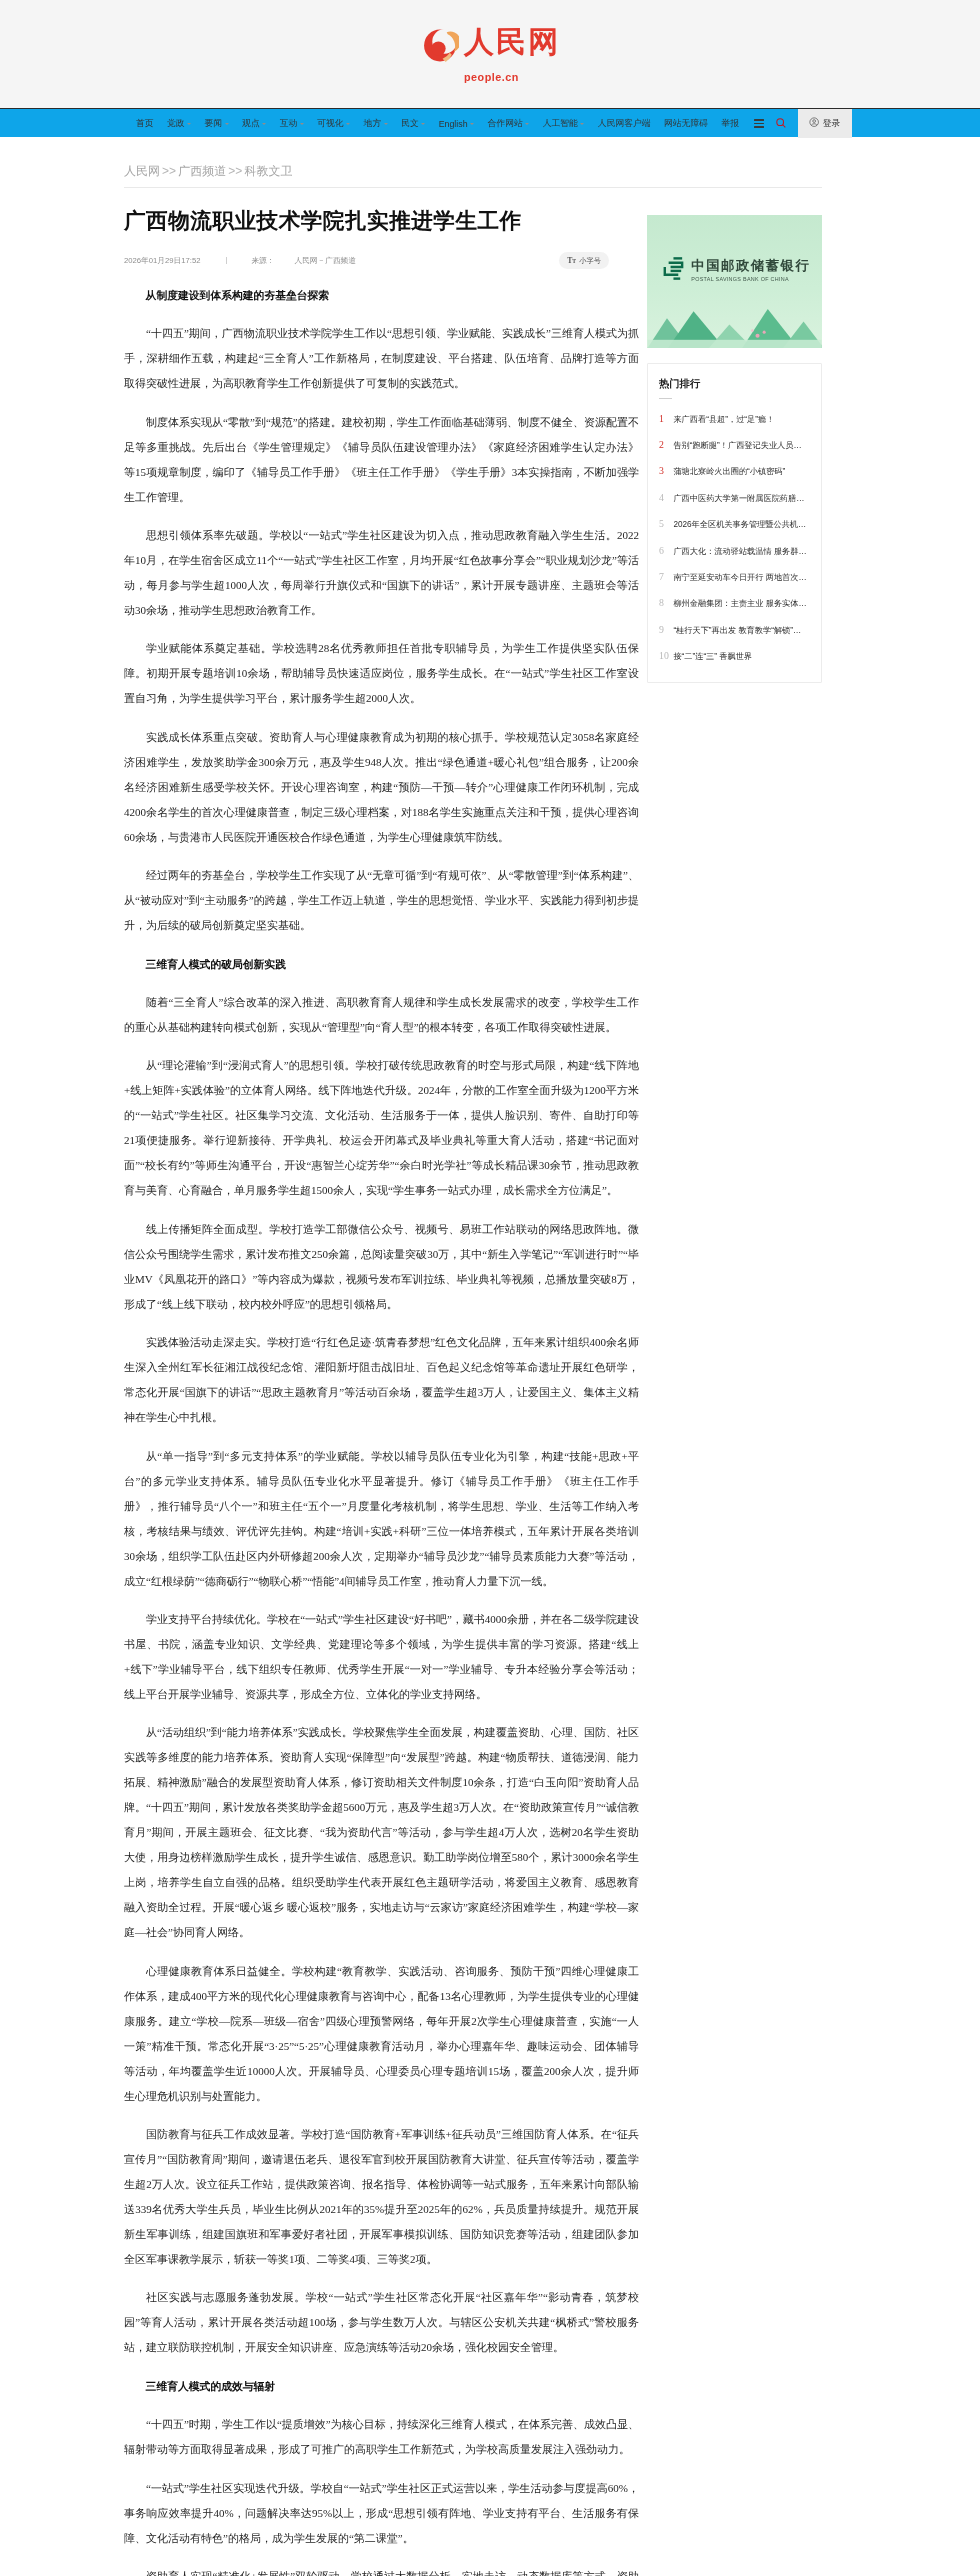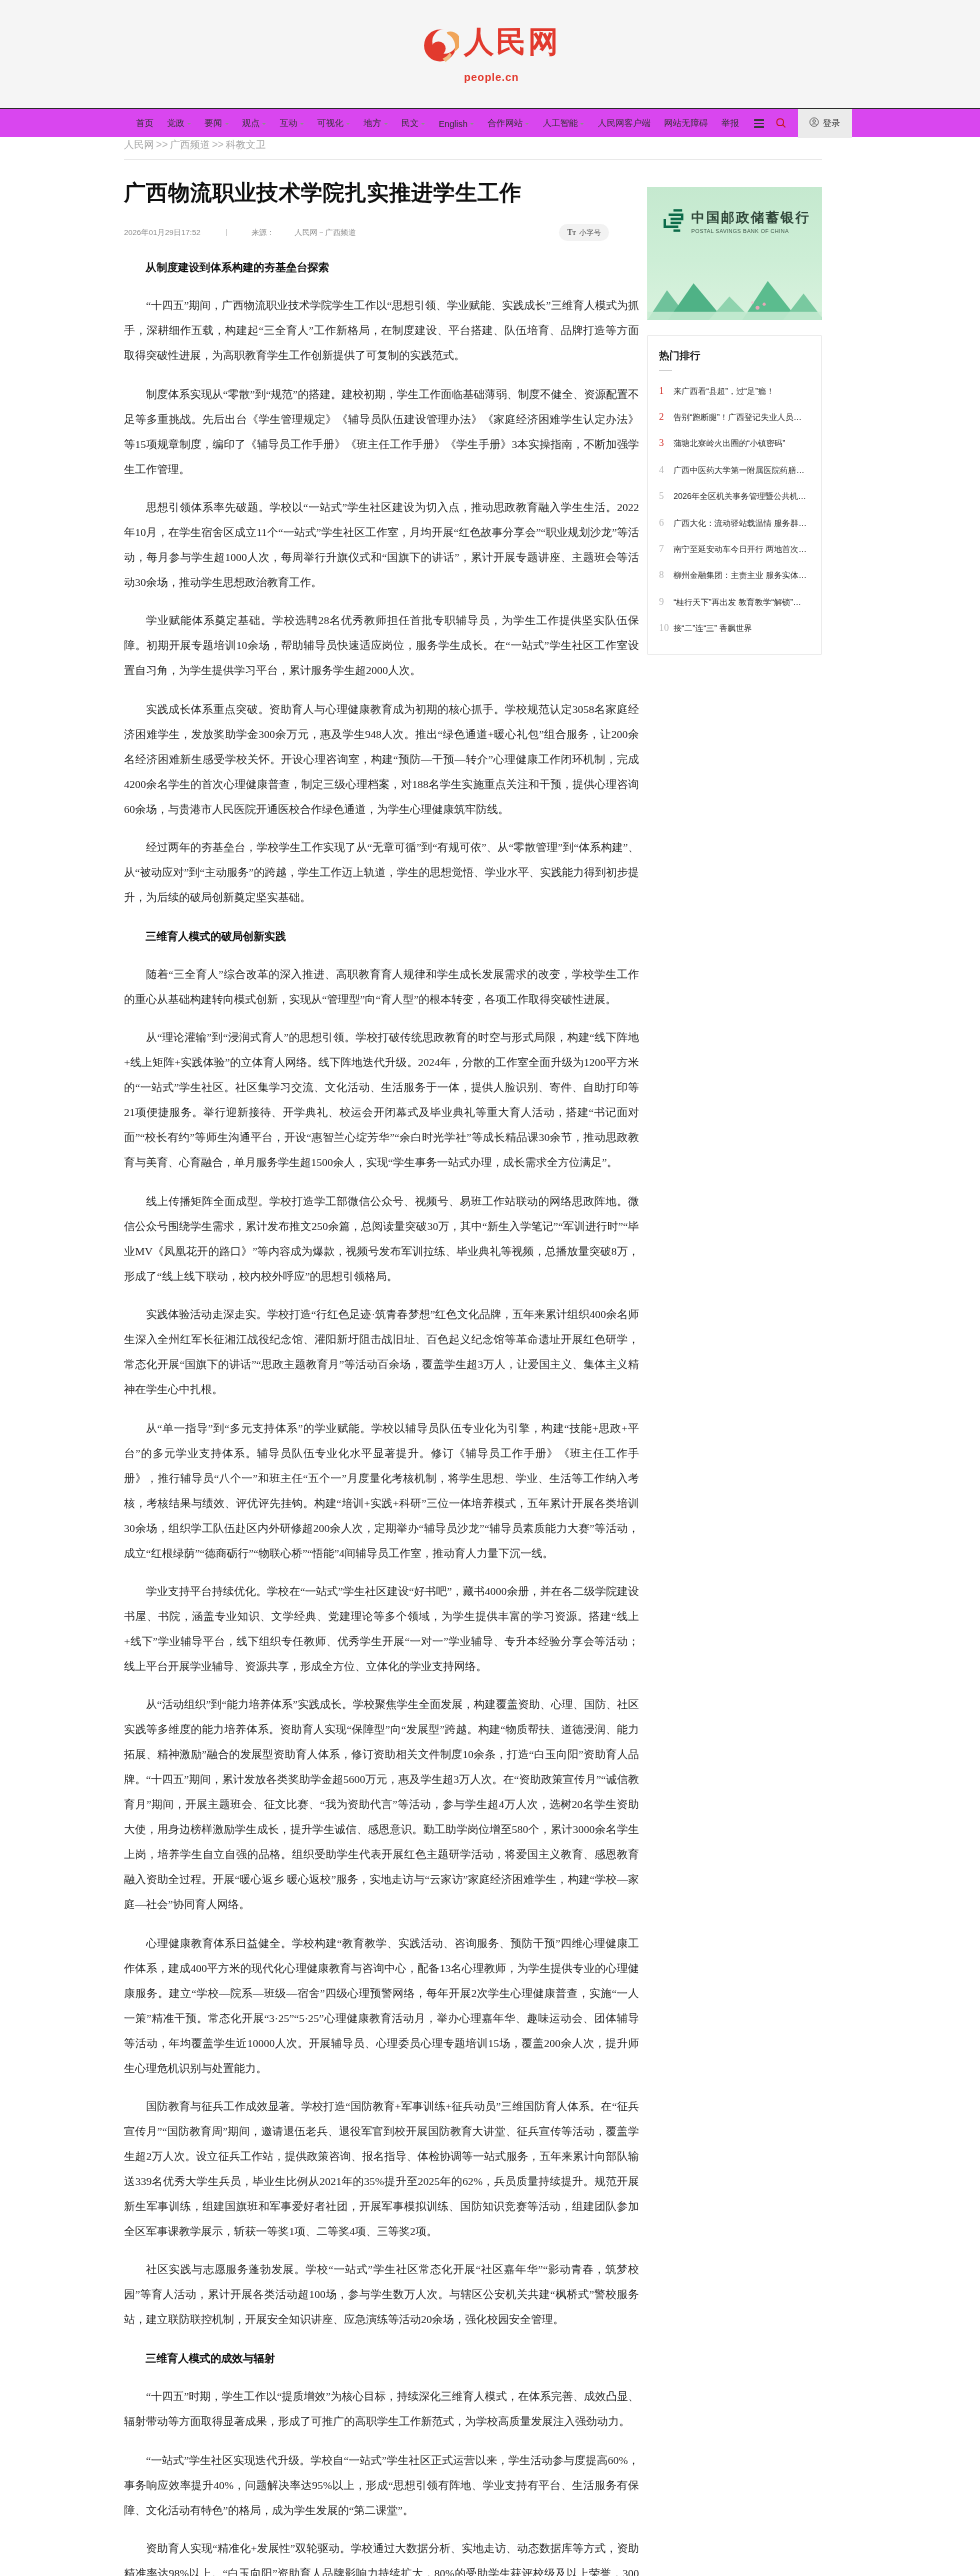--- a/index.html
+++ b/index.html
@@ -5,51 +5,51 @@
   * { margin:0; padding:0; box-sizing:border-box; }
   html,body { background:#fff; }
   body { width:981px; position:relative; font-family:"Liberation Sans","DejaVu Sans",sans-serif; color:#222; }
   a { text-decoration:none; color:inherit; cursor:pointer;justify-content:flex-end; }
   
   .site-header { background:#f5f5f5; }
   .logo-area { height:108px; display:flex; align-items:center; justify-content:center; }
   .logo { display:flex; align-items:flex-start; gap:5.2px; }
   .logo-text .logo-cn { font-family:"Liberation Serif",serif; font-size:30px; font-weight:700; color:#e23a2e; letter-spacing:2.1px; line-height:31px; }
   .logo-text .logo-en { font-size:10.8px; color:#e23a2e; font-weight:700; letter-spacing:0.5px; margin-top:14px; }
-  .nav-bar { border-top:1px solid #2b2b2b; height:29px; background:#d946ef; }
+  .nav-bar { border-top:1px solid #2b2b2b; height:29px; background:#0ea5e9; }
   .nav-inner { height:29px; display:flex; align-items:center; justify-content:center; }
   .nav-item { font-size:8.8px; color:#333; margin:0 6.7px; white-space:nowrap; display:inline-flex; align-items:center; }
   .caret { display:none; width:0; height:0; border-left:2.1px solid transparent; border-right:2.1px solid transparent; border-top:2.6px solid #8d8d8d; margin-left:2.6px; }
   .nav-item.has-caret .caret { display:inline-block; }
   .nav-burger { margin:0 11.3px 0 8.2px; display:inline-flex; flex-direction:column; gap:2.1px; cursor:pointer; }
   .nav-burger i { width:10.3px; height:1.5px; background:#3a3a3a; border-radius:0.5px; }
   .nav-search { margin-right:10.3px; display:inline-flex; cursor:pointer; }
   .nav-login { height:29px; background:#ebebeb; display:inline-flex; align-items:center; gap:3.1px; padding:0 11.3px; font-size:8.8px; color:#333; }
   
   .wrap { margin-left:124px; width:698px; }
-  .breadcrumb { margin-top:1px; font-size:10px; color:#a6a6a6; }
+  .breadcrumb { margin-top:26px; font-size:12px; color:#a6a6a6; }
   .breadcrumb .sep { margin:0 2.1px; color:#b5b5b5; }
   .top-divider { border-bottom:0.5px solid #e9e9e9; margin-top:7.2px; }
   .columns { display:flex; align-items:flex-start; }
   .article-col { width:515px; }
   .side-col { width:175px; margin-left:7.7px; padding-top:27px; }
   
   h1.article-title { margin-top:19.6px; font-size:21.6px; font-weight:700; color:#111; letter-spacing:0.5px; line-height:1.25; }
   .meta-row { margin-top:17.5px; display:flex; align-items:center; justify-content:space-between; }
   .meta-left { font-size:7.7px; color:#8f8f8f; display:flex; align-items:center;gap:20px; }
   .meta-sep { width:0.5px; height:7.2px; background:#cfcfcf; margin:0 5.2px; display:inline-block; }
   .font-pill { background:#f2f2f2; border-radius:8.8px; padding:3.6px 8.2px; font-size:7.2px; color:#555; display:flex; align-items:center; gap:3.1px; margin-right:30px; cursor:pointer; }
   .font-pill .tbig { font-family:"Liberation Serif",serif; font-weight:700; font-size:7.7px; }
   .font-pill .tsmall { font-family:"Liberation Serif",serif; font-weight:700; font-size:5.7px; }
   .article-body { margin-top:13.4px; }
   .para { font-family:"Liberation Serif","DejaVu Serif",serif; font-size:11px; line-height:25px; color:#1f1f1f; text-indent:2em; margin:13.4px 0; text-align:justify; }
   .para.sec { font-weight:700; font-family:"Liberation Sans","DejaVu Sans",sans-serif; font-size:10.8px; color:#111; }
   
   .ad { display:block; width:175px; height:133px; background:linear-gradient(180deg,#c5e9cf 0%,#cdeed6 55%,#d9f2de 100%); position:relative; overflow:hidden; }
-  .ad-logo-row { position:absolute; top:20px; left:12.4px; display:flex; align-items:center; gap:5.2px; }
+  .ad-logo-row { position:absolute; top:40px; left:12.4px; display:flex; align-items:center; gap:5.2px; }
   .ad-cn { font-size:13.4px; font-weight:700; color:#31483b; letter-spacing:1.5px; }
   .ad-en { font-size:5.4px; color:#41584a; letter-spacing:0.3px; margin-top:1.5px; }
   .ad-mountains { position:absolute; bottom:0; left:0; }
   .hot-card { margin-top:14.4px; border:0.5px solid #ececec; border-radius:1px; padding:13.4px 11.3px 5.2px 11.3px; background:#fff; }
   .hot-title { font-size:10.3px; font-weight:700; color:#222; }
   .hot-underline { width:13.4px; height:1.5px; background:#cfcfcf; margin-top:6.7px; }
   .hot-list { list-style:none; margin-top:13.4px; }
   .hot-item { display:flex; align-items:baseline; margin-bottom:14.4px; cursor:pointer; }
   .rank { font-family:"Liberation Serif",serif; font-size:9.8px; color:#b9b9b9; width:14.4px; flex:0 0 14.4px; }
   .hot-item.top .rank { color:#d2312a; }

